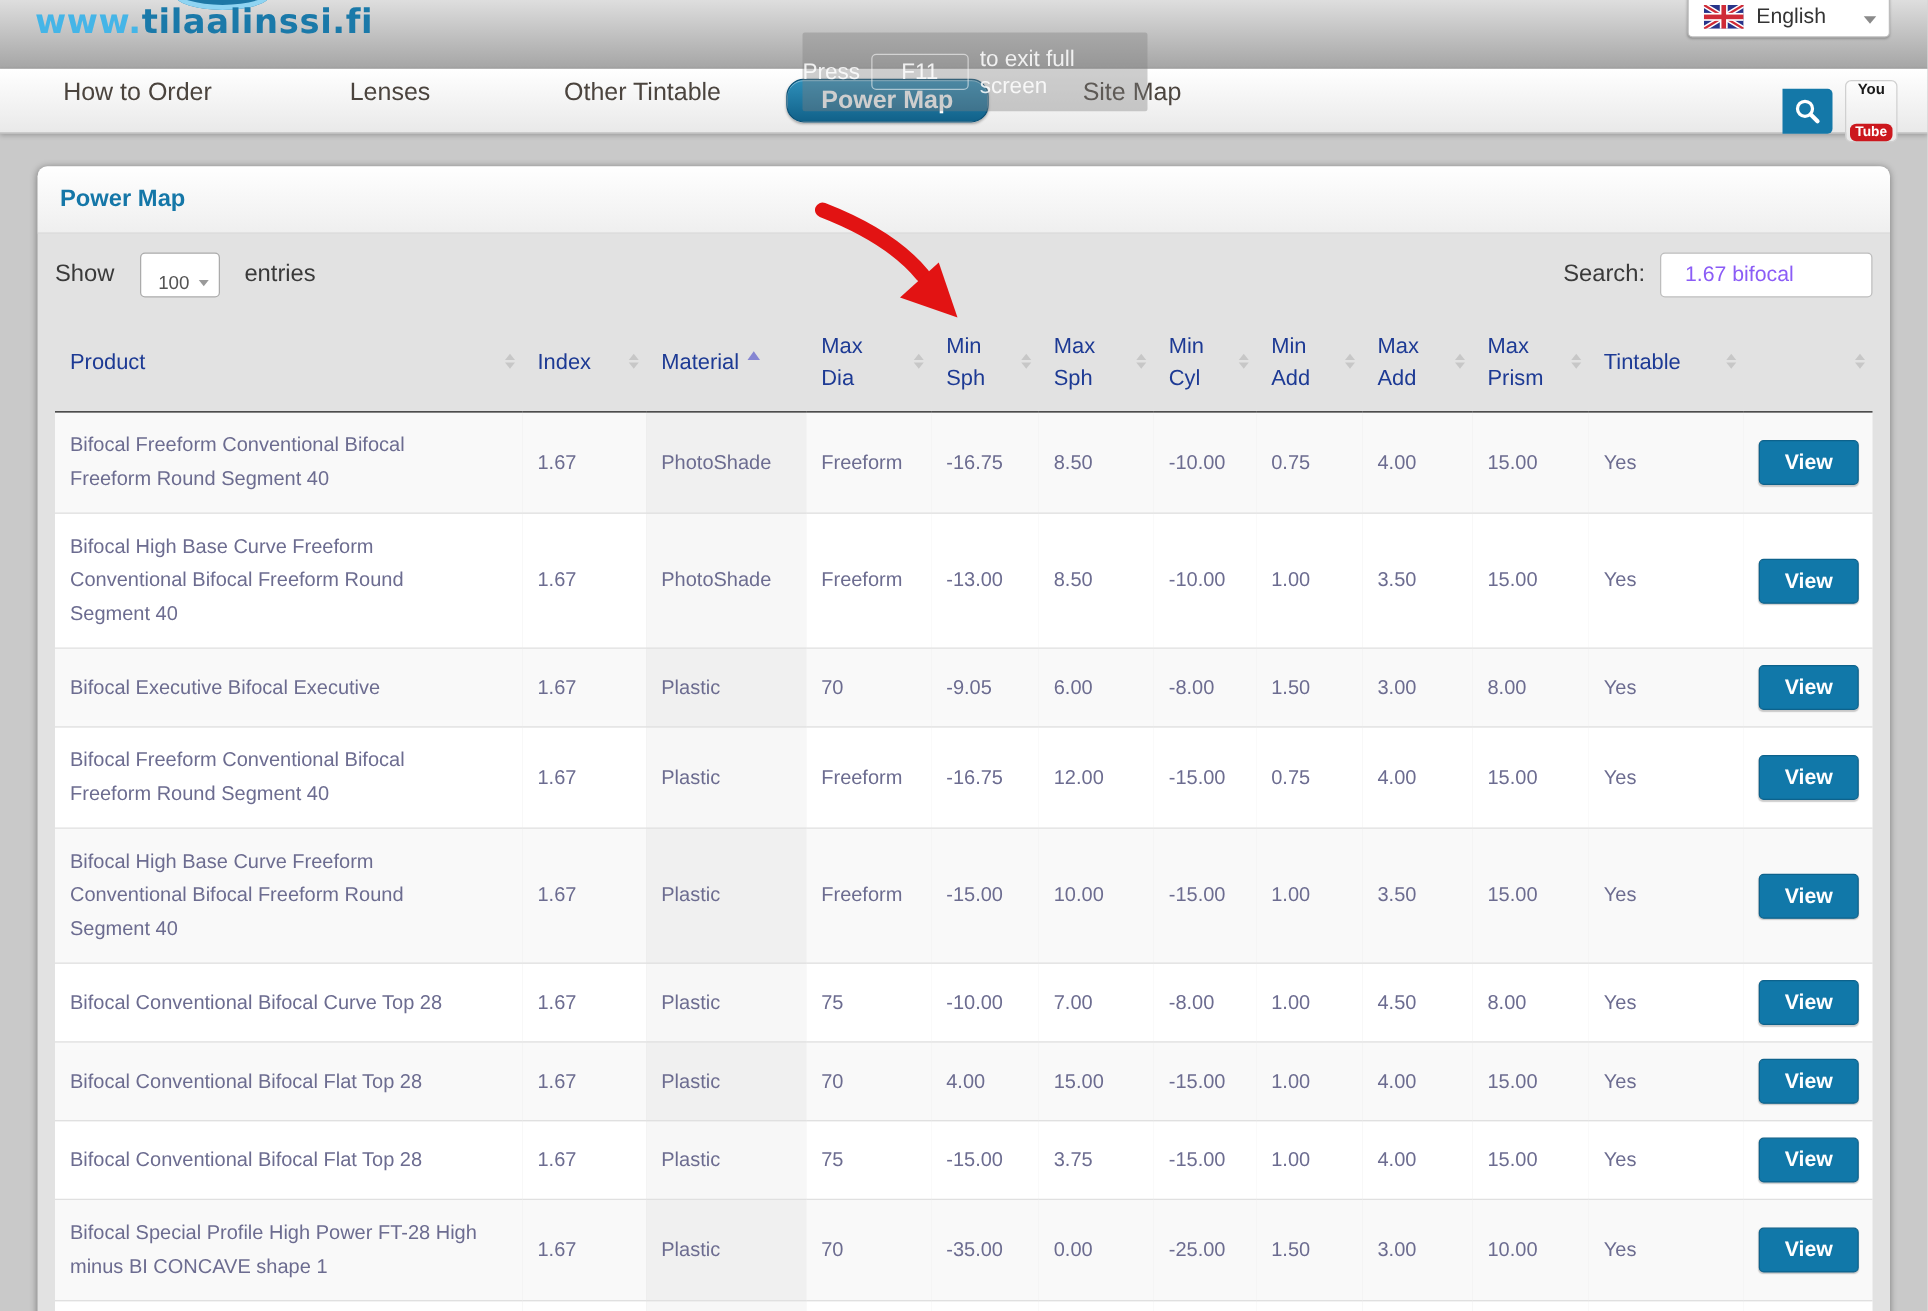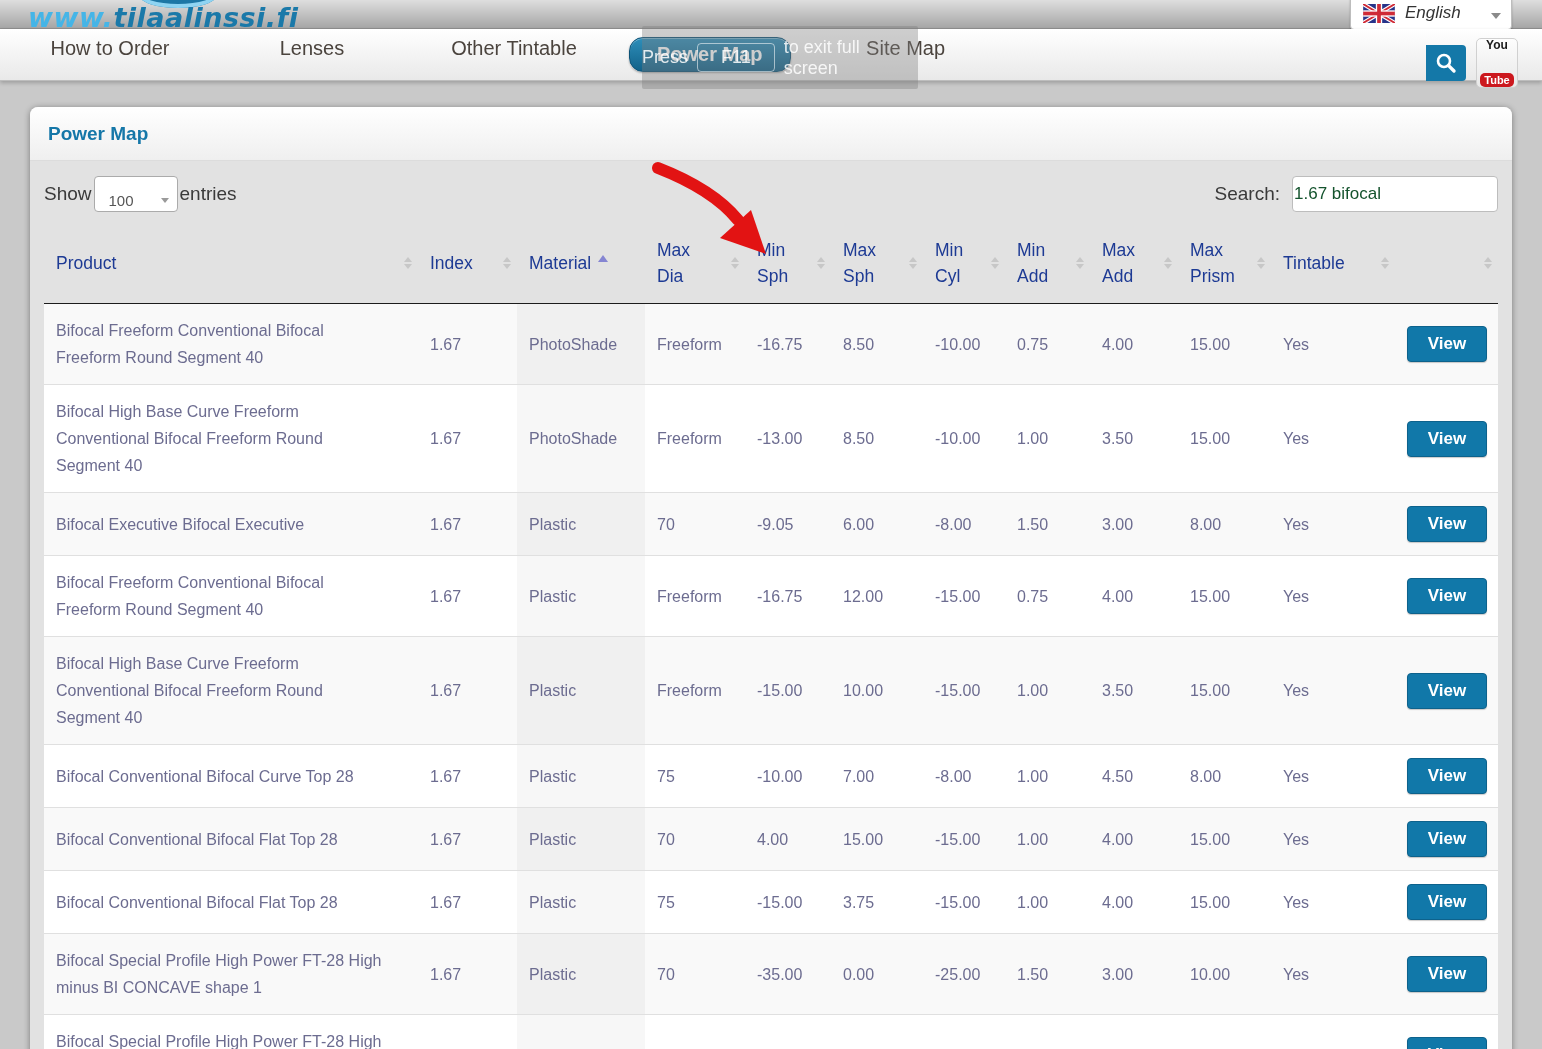--- a/index.html
+++ b/index.html
@@ -1,20 +1,20 @@
 <!DOCTYPE html>
 <html><head>
 <meta charset="utf-8">
 <style>
   * { margin:0; padding:0; box-sizing:border-box; }
   html,body { width:1542px; height:1049px; overflow:hidden; }
   body { position:relative; font-family:"Liberation Sans", sans-serif; background:#c9c9c9; }
 
   
-  .top-band { position:relative; height:29px; background:linear-gradient(#dedede,#a6a6a6); border-bottom:1px solid #8f8f8f;font-style:italic; }
+  .top-band { position:relative; height:55px; background:linear-gradient(#dedede,#a6a6a6); border-bottom:1px solid #8f8f8f; }
   .logo { position:absolute; left:28px; top:2px; font-family:"DejaVu Sans", sans-serif; font-weight:bold; font-size:27px; letter-spacing:0.5px; }
   .logo .www { color:#45b5e7; }
   .logo .domain { color:#1a79a9; }
   .blue-arc { position:absolute; left:140px; top:-16px; width:76px; height:24px; border-radius:50%; background:#1d77a5; box-shadow:inset 0 -4px 0 #8fd4f2; }
   .lang-box { position:absolute; right:30px; top:-10px; width:162px; height:40px; background:#fff; border:1px solid #bdbdbd; border-radius:4px; box-shadow:0 1px 2px rgba(0,0,0,.25); display:flex; align-items:flex-end; padding:0 10px 6px 12px; gap:10px; cursor:pointer; }
   .lang-box .flag { width:32px; height:19px; flex:0 0 auto; }
   .lang-box .lang-label { font-size:17px; color:#333; flex:1; }
   .caret-down { width:0; height:0; border-left:5px solid transparent; border-right:5px solid transparent; border-top:6px solid #8a8a8a; margin-bottom:4px; }
 
   
@@ -40,26 +40,26 @@
 
   
   .content { padding:26px 0 0 30px; }
   .panel { width:1482px; border-radius:8px; box-shadow:0 1px 6px rgba(0,0,0,.4); overflow:hidden; background:#e2e2e2; }
   .panel-header { height:54px; background:linear-gradient(#ffffff,#efefef); border-bottom:1px solid #dcdcdc; display:flex; align-items:center; padding-left:18px; }
   .panel-title { font-size:19px; font-weight:bold; color:#1577a8; }
   .panel-body { padding:14px 14px 0 14px; }
 
   .controls { display:flex; align-items:center; height:38px; margin-bottom:10px; }
   .ctl-label { font-size:19px; color:#3a3a3a; }
-  .entries-select { margin:0 2px; width:84px; height:36px; background:#fff; border:1px solid #ababab; border-radius:4px; display:flex; align-items:center; padding:12px 8px 0 14px; cursor:pointer; }
+  .entries-select { margin:0 20px; width:64px; height:36px; background:#fff; border:1px solid #ababab; border-radius:4px; display:flex; align-items:center; padding:12px 8px 0 14px; cursor:pointer; }
   .entries-select .sel-val { flex:1; font-size:15px; color:#555; }
   .entries-select .caret-down { border-left-width:4px; border-right-width:4px; border-top-width:5px; margin:0; border-top-color:#9a9a9a; }
   .controls .spacer { flex:1; }
   .table-search-label { font-size:19px; color:#3a3a3a; margin-right:12px; }
-  .table-search-input { width:206px; height:36px; border:1px solid #bdbdbd; border-radius:4px; padding:0 1px; font-size:17px; color:#14532d; font-family:"Liberation Sans",sans-serif; outline:none; background:#fff; }
+  .table-search-input { width:170px; height:36px; border:1px solid #bdbdbd; border-radius:4px; padding:0 19px; font-size:17px; color:#8b5cf6; font-family:"Liberation Sans",sans-serif; outline:none; background:#fff; }
 
   
   table.power { width:1454px; border-collapse:collapse; table-layout:fixed; }
   thead th { border-bottom:1px solid #1c1c1c; padding:14px 6px 14px 12px; text-align:left; vertical-align:middle; font-weight:normal; cursor:pointer; }
   .th-in { display:flex; align-items:center; justify-content:space-between; }
   .th-in.start { justify-content:flex-start; gap:7px; }
   .th-label { font-size:17.5px; color:#1d3a94; line-height:26px; white-space:pre-line; }
   .sort-both { display:flex; flex-direction:column; align-items:center; }
   .tri { width:0; height:0; border-left:4px solid transparent; border-right:4px solid transparent; }
   .tri.up { border-bottom:5px solid #c7c7c7; margin-bottom:2px; }

